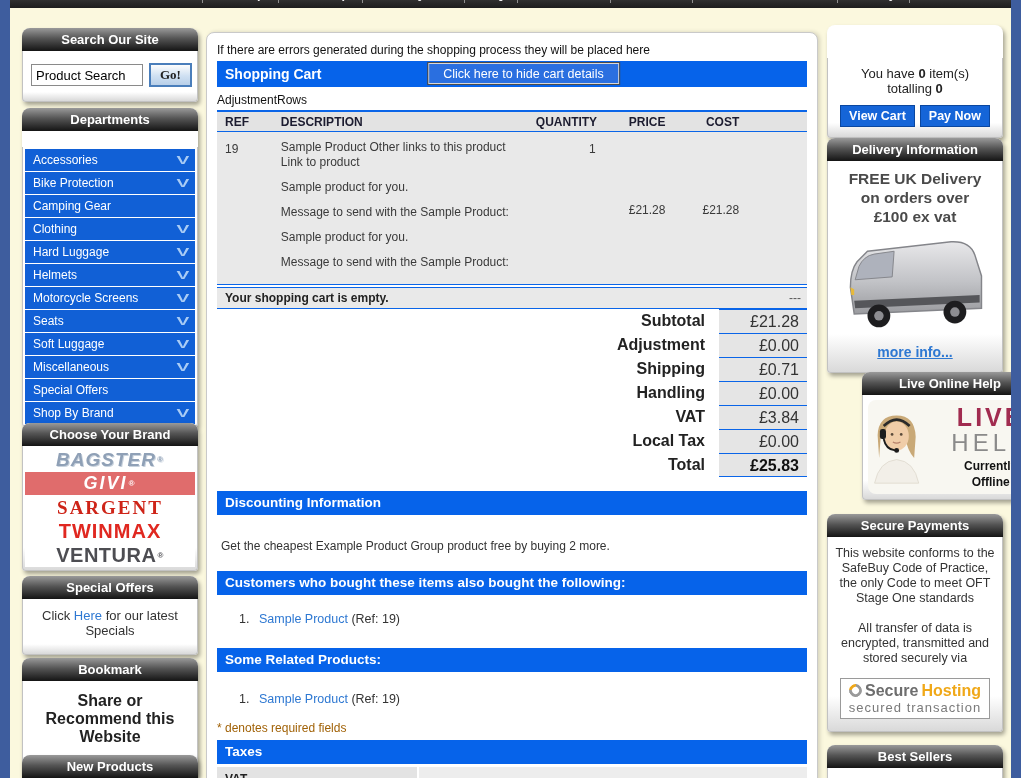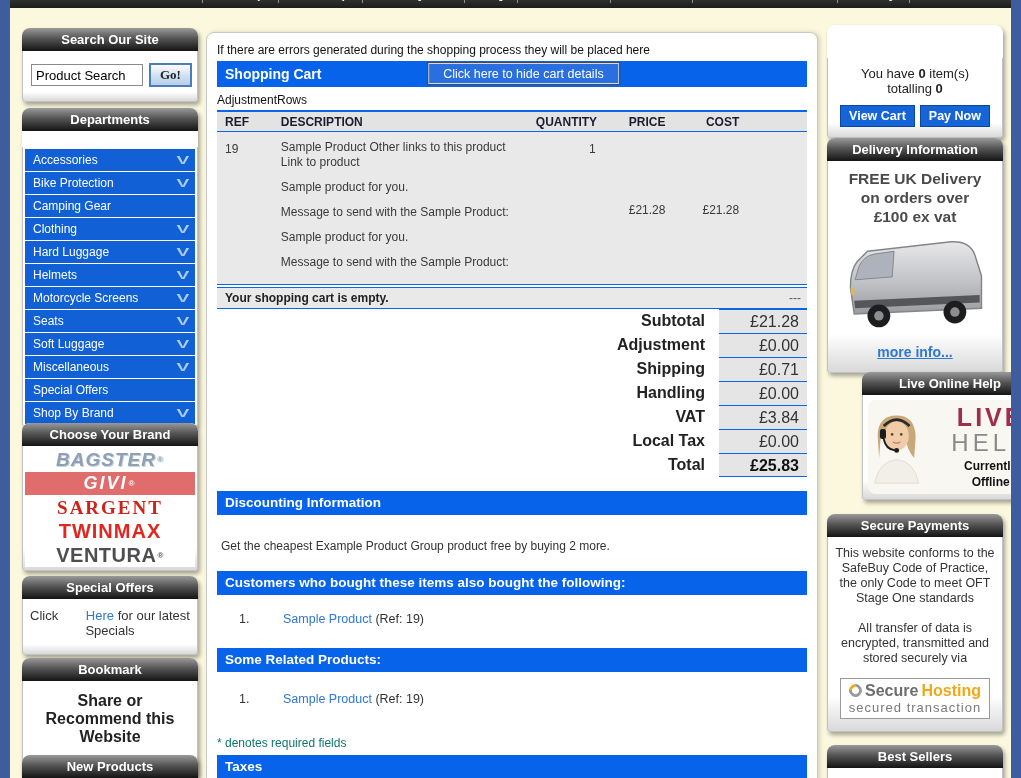--- a/index.html
+++ b/index.html
@@ -53,21 +53,21 @@
   .brand-row.bagster { color:#8fa0b6; font-weight:bold; font-style:italic; font-size:19px; letter-spacing:1px;
     text-shadow:1px 1px 0 #c8d2dd; }
   .brand-row.givi { background:#e06c6c; color:#fff; font-weight:bold; font-style:italic; font-size:18px; letter-spacing:2px; }
   .brand-row.sargent { color:#ce2418; font-family:"Liberation Serif",serif; font-weight:bold; font-size:19px; letter-spacing:2px; }
   .brand-row.twinmax { color:#e02820; font-weight:bold; font-size:20px; letter-spacing:1px; }
   .brand-row.ventura { color:#4d4d52; font-weight:bold; font-size:20px; letter-spacing:0.5px; }
   .brand-row sup { font-size:8px; margin-left:1px; }
 
   .offers-body { padding:9px 6px 16px; font-size:13px; text-align:center; color:#333; }
   .bookmark-body { padding:11px 6px 30px; font-size:16px; font-weight:bold; text-align:center; color:#222; }
-  a.inline-link { color:#2e78d2; text-decoration:none; cursor:pointer;margin-left:24px; }
+  a.inline-link { color:#2e78d2; text-decoration:none; cursor:pointer; }
 
   
   .panel { position:absolute; left:206px; top:32px; width:612px; height:760px; background:#fff;
     border:1px solid #c9c9c9; border-radius:8px 8px 0 0; padding:8px 10px 0; box-shadow:2px 0 4px rgba(0,0,0,0.15); }
   .error-note { font-size:12px; color:#111; margin-top:2px; }
   .bluebar { background:#0663ea; color:#fff; font-size:13.5px; font-weight:bold; height:24px;
     line-height:24px; padding:0 8px; position:relative; }
   .cartbar { margin-top:4px; height:26px; line-height:26px; font-size:14px; }
   .hide-btn { position:absolute; left:50%; transform:translateX(-44%); top:2px; height:21px;
     background:#2a6fe0; color:#fff; font-size:12.5px; border:1px solid #d8d8d8; outline:1px solid #4a4a4a;
@@ -98,21 +98,21 @@
   .tot-row:last-child .tot-value { border-bottom:1px solid #0a65e8; }
   .bold { font-weight:bold; color:#111; }
 
   .bar-discount { margin-top:14px; }
   .discount-text { font-size:12px; color:#333; margin-top:24px; padding-left:4px; }
   .bar-customers { margin-top:18px; }
   .olist { margin-top:17px; font-size:12.5px; color:#333; padding-left:22px; }
   .olist .num { display:inline-block; width:20px; }
   .bar-related { margin-top:22px; }
   .olist2 { margin-top:20px; }
-  .req-note { color:#0f766e; font-size:12px; margin-top:30px; }
+  .req-note { color:#a16207; font-size:12px; margin-top:15px; }
   .bar-taxes { margin-top:5px; }
   .taxrow { display:flex; margin-top:3px; font-size:12px; height:24px; }
   .tax-label { width:200px; background:#e3e3e3; font-weight:bold; color:#222; padding:5px 8px; }
   .tax-ctrl { flex:1; background:#ededed; margin-left:2px; display:flex; align-items:center; padding-left:10px; gap:6px; color:#333; }
 
   
   .summary-body { padding:8px 6px 10px; text-align:center; font-size:13px; color:#222;margin-top:33px; }
   .summary-buttons { margin-top:9px; display:flex; justify-content:center; gap:5px; }
   .blue-btn { background:#1565d8; color:#fff; font-weight:bold; font-size:12.5px; border:1px solid #0a47a0;
     padding:3px 8px; cursor:pointer; font-family:"Liberation Sans",sans-serif; }

